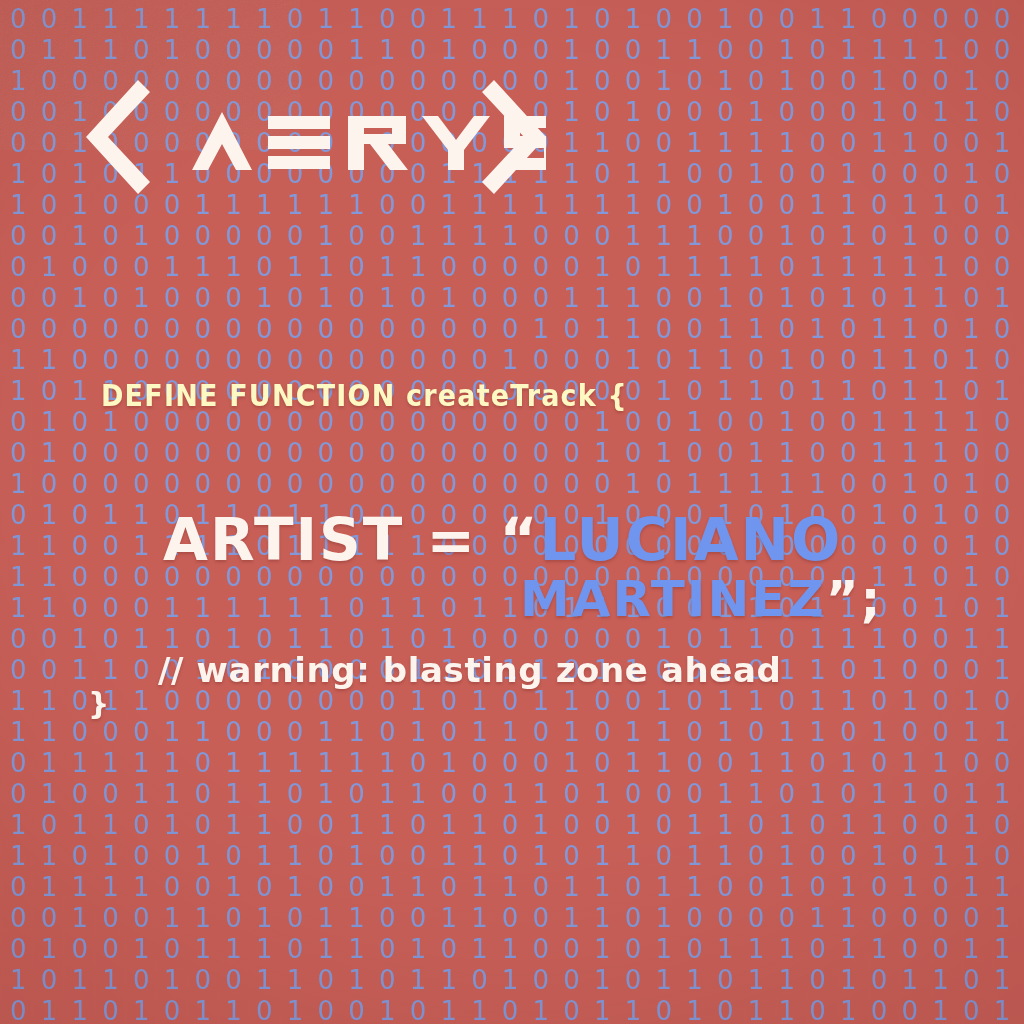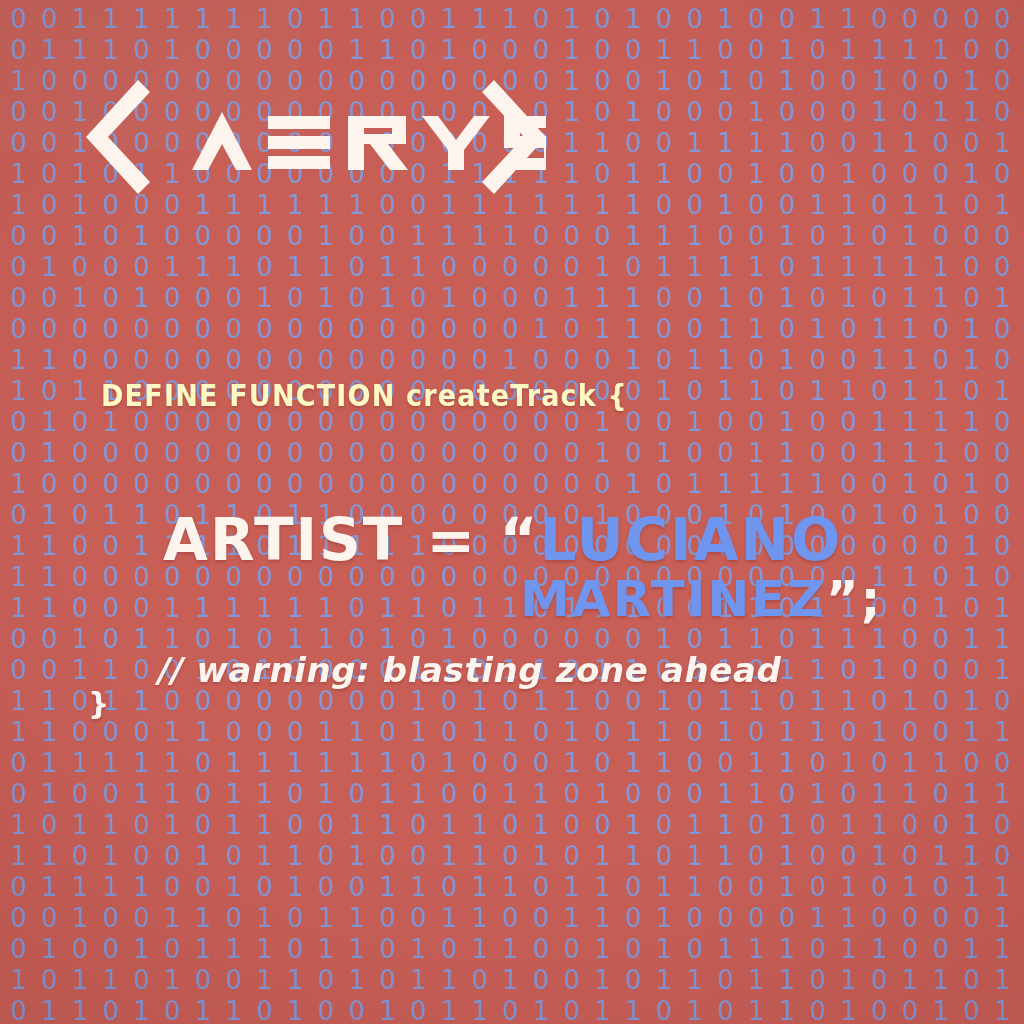--- a/index.html
+++ b/index.html
@@ -216,18 +216,18 @@
 
 
     <div class="code-line" id="line-artist" style="color: rgb(253, 244, 238);">
       <span>ARTIST = </span><span class="quo" style="color: rgb(253, 244, 238);">“</span><span class="str" style="color: rgb(111, 149, 239);">LUCIANO</span>
     </div>
 
     <div class="code-line" id="line-artist2" style="color: rgb(253, 244, 238);">
       <span class="str" style="color: rgb(111, 149, 239);">MARTINEZ</span><span class="quo" style="color: rgb(253, 244, 238);">”</span><span class="quo" style="color: rgb(253, 244, 238);">;</span>
     </div>
 
-    <div class="code-line" id="line-comment" style="color: rgb(253, 244, 238); font-style: italic;">// warning: blasting zone ahead</div>
+    <div class="code-line" id="line-comment" style="color: rgb(253, 244, 238);">// warning: blasting zone ahead</div>
 
     <div class="code-line" id="line-brace" style="color: rgb(253, 244, 238);">}</div>
   </div>
 
 </div>
 
 </body></html>

